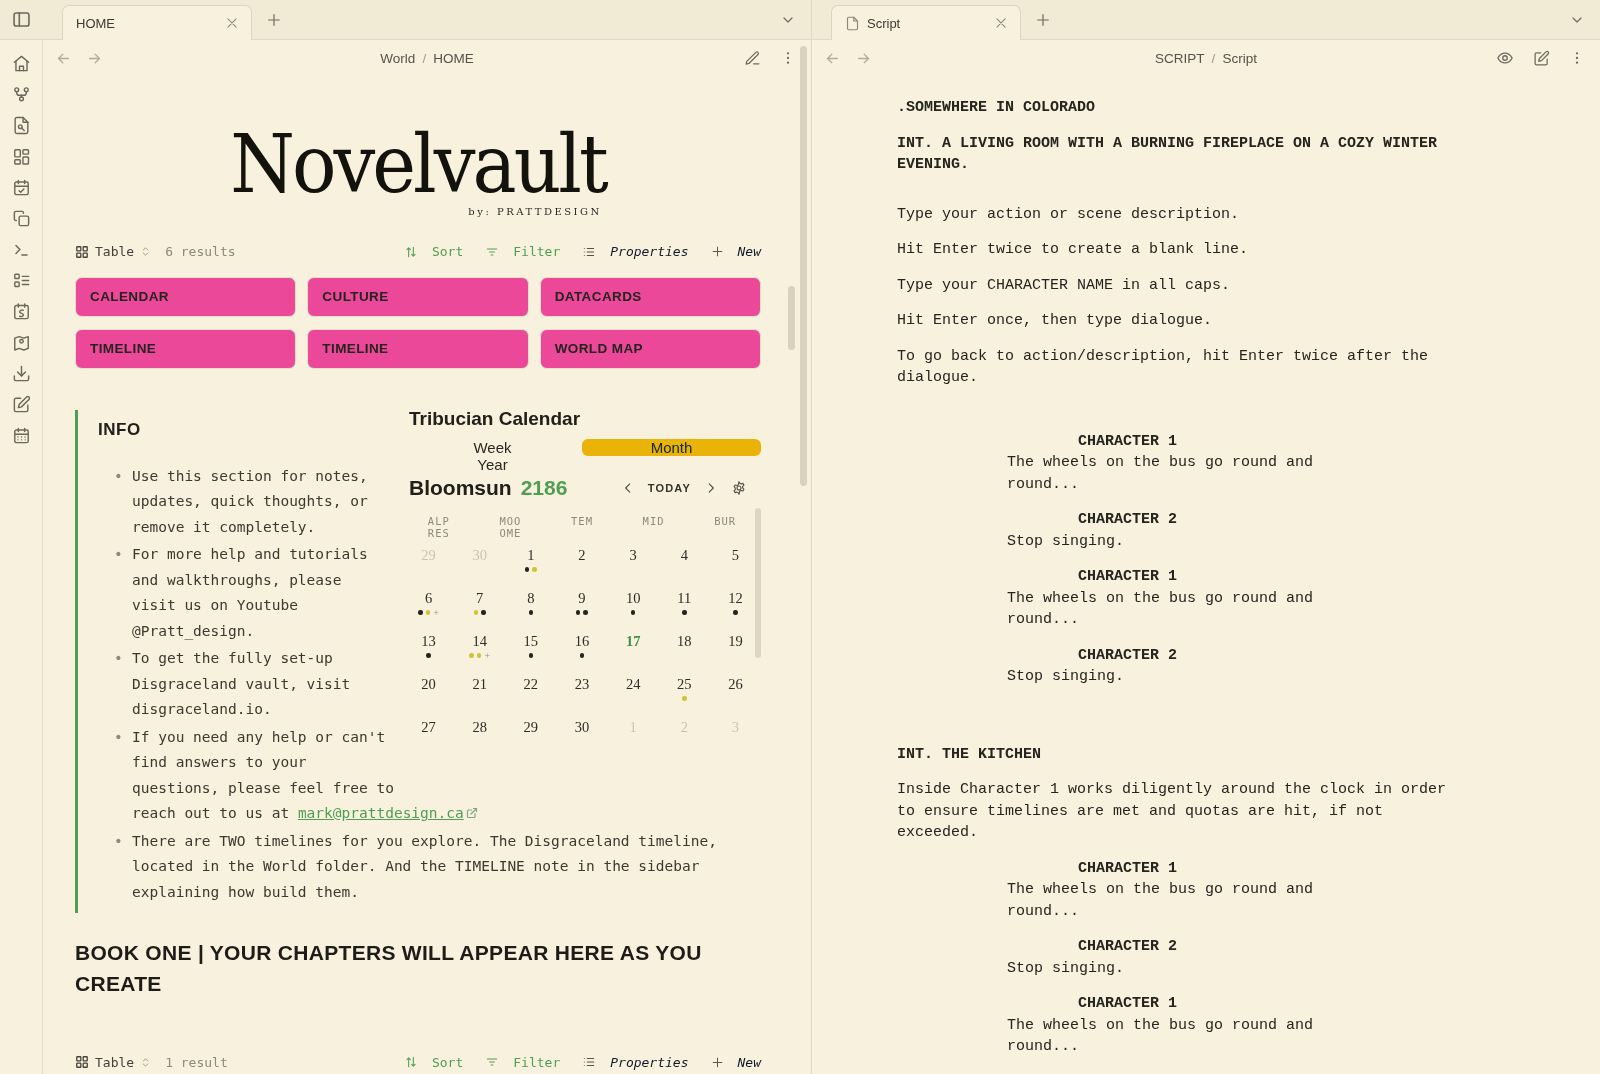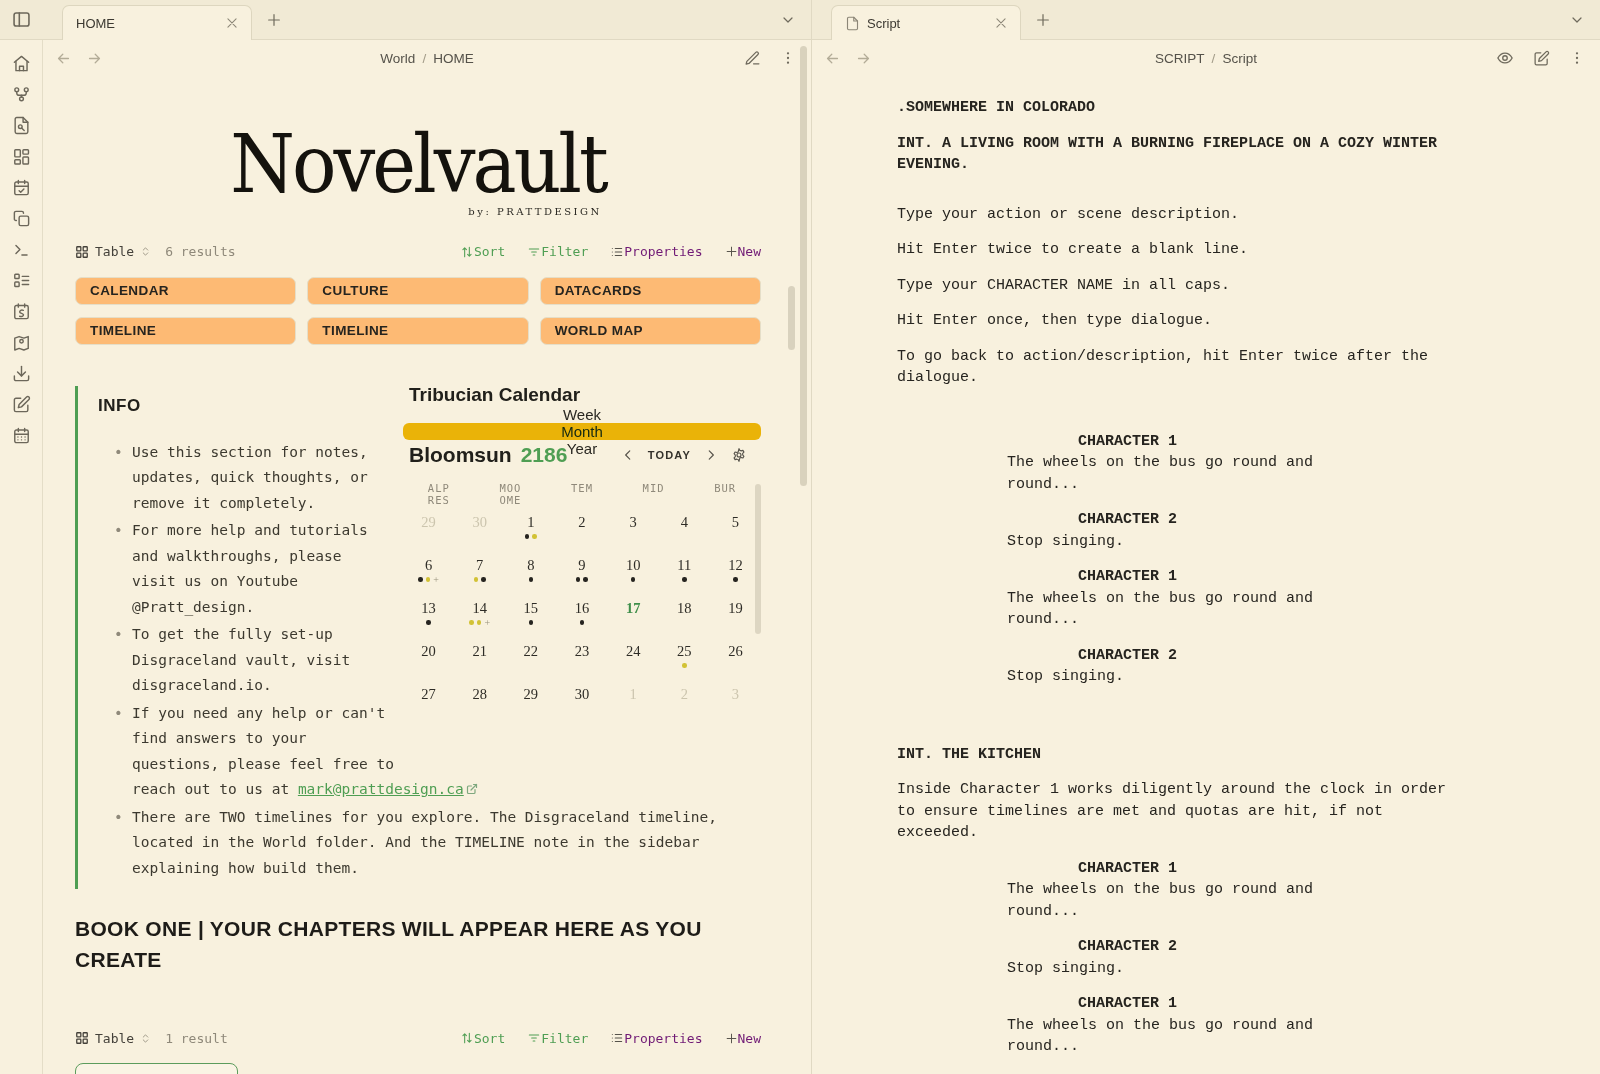--- a/index.html
+++ b/index.html
@@ -47,42 +47,42 @@
   .logo-wrap{margin-top:50px;text-align:center;}
   .logo-inner{display:inline-block;text-align:right;}
   .logo{font-family:"DejaVu Serif",serif;font-size:74px;line-height:1.05;color:#14120d;
         letter-spacing:-3px;font-weight:500;transform:scaleY(1.08);}
   .byline{font-family:"DejaVu Serif",serif;font-size:10px;letter-spacing:2.5px;color:#2a2822;margin-top:2px;padding-right:4px;}
 
   .tctrl{display:flex;align-items:center;height:30px;font-family:"DejaVu Sans Mono",monospace;font-size:13px;color:#44413a;}
   .tctrl .seg{display:flex;align-items:center;gap:6px;}
   .tctrl .results{color:#8f897a;margin-left:14px;}
   .tctrl .spacer{flex:1;}
-  .tbtn{display:flex;align-items:center;gap:0;margin-left:22px;white-space:nowrap;cursor:default;}
+  .tbtn{display:flex;align-items:center;gap:14px;margin-left:22px;white-space:nowrap;cursor:default;}
   .tbtn.green{color:#4f9e53;}
-  .tbtn.gray{color:#701a75;}
+  .tbtn.gray{color:#0f172a;font-style:italic;}
   .tctrl-1{margin-top:18px;}
 
   .cards{margin-top:10px;display:grid;grid-template-columns:repeat(3,1fr);gap:12px 11px;}
-  .card{height:28px;background:#fdba74;border:1px solid #e5dec8;border-radius:7px;display:flex;align-items:center;
+  .card{height:40px;background:#ec4899;border:1px solid #e5dec8;border-radius:7px;display:flex;align-items:center;
         padding:0 14px;font-weight:bold;font-size:13.5px;letter-spacing:.4px;color:#26241f;}
 
   .callout{margin-top:41px;border-left:3px solid #4f9e53;padding:10px 0 6px 20px;position:relative;}
   .callout-title{font-weight:bold;font-size:17px;letter-spacing:.5px;color:#21201b;}
   .bullets{list-style:none;margin:24px 0 0 0;padding:0 0 0 34px;}
   .bullets li{position:relative;font-family:"DejaVu Sans Mono",monospace;font-size:14.5px;line-height:25.5px;
               color:#3c392f;white-space:pre-wrap;margin:0 0 2px 0;}
   .bullets li::before{content:"•";position:absolute;left:-18px;top:0;color:#8f897a;}
   .note-link{color:#4f9e53;text-decoration:underline;cursor:pointer;}
   .extlink{display:inline-block;vertical-align:-1px;margin-left:2px;}
 
   
   .calwidget{float:right;width:358px;margin:-12px 0 10px 14px;position:relative;font-family:"Liberation Sans",sans-serif;}
   .cal-title{font-weight:bold;font-size:19px;color:#21201b;padding-left:6px;}
-  .cal-tabs{display:grid;grid-template-columns:repeat(1,1fr);height:28px;}
+  .cal-tabs{margin-top:9px;display:grid;grid-template-columns:repeat(2,1fr);height:28px;}
   .cal-tab{display:flex;align-items:center;justify-content:center;font-size:15px;color:#2a2822;border-radius:6px;cursor:default;}
   .cal-tab.active{background:#eab308;color:#132812;font-weight:500;}
   .cal-monthrow{margin-top:9px;display:flex;align-items:center;padding-left:6px;}
   .cal-month{font-weight:bold;font-size:21px;color:#21201b;}
   .cal-year{font-weight:bold;font-size:21px;color:#4f9e53;margin-left:9px;}
   .cal-nav{margin-left:auto;display:flex;align-items:center;gap:13px;padding-right:14px;}
   .cal-nav .ic{stroke:#55524a;stroke-width:2;}
   .cal-today{font-size:11px;font-weight:bold;letter-spacing:1.2px;color:#33312b;}
   .cal-weekdays{margin-top:15px;display:grid;grid-template-columns:repeat(5,1fr);
       font-family:"DejaVu Sans Mono",monospace;font-size:10.5px;letter-spacing:1px;color:#8f897a;text-align:center;}

